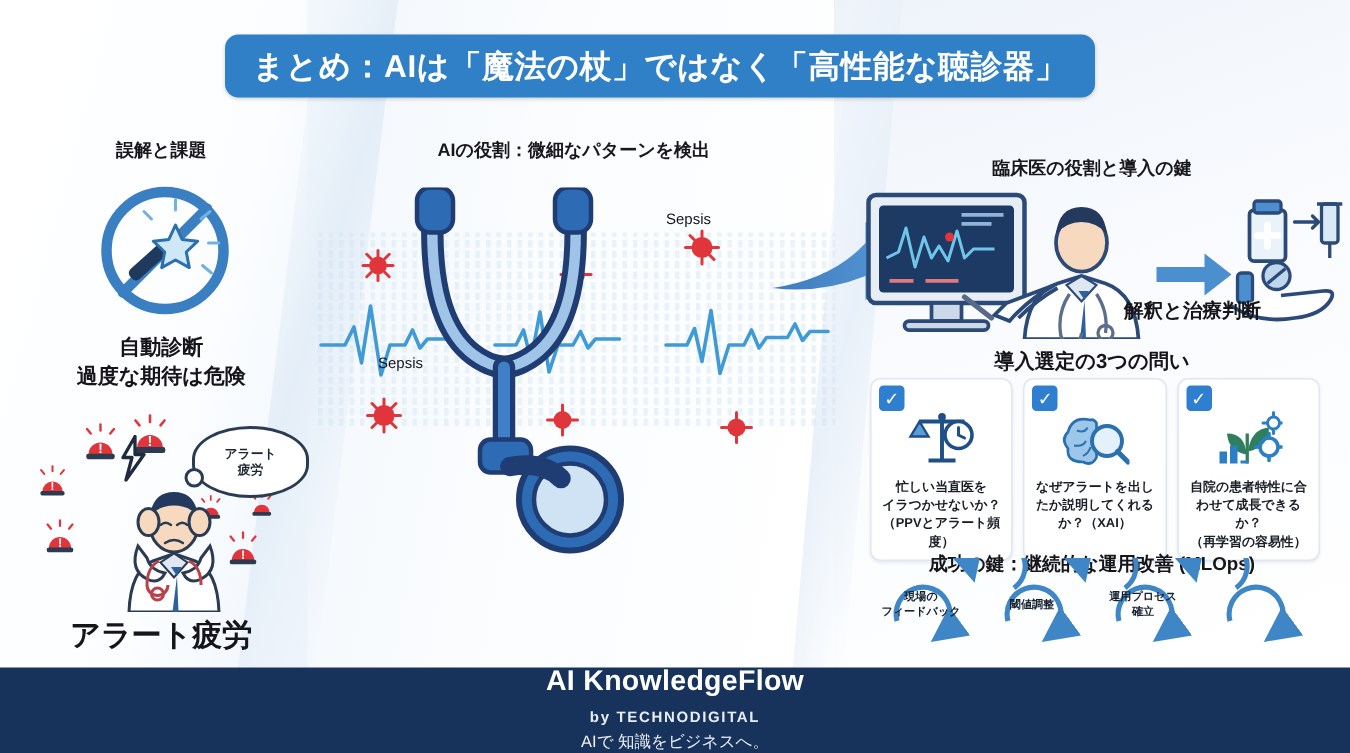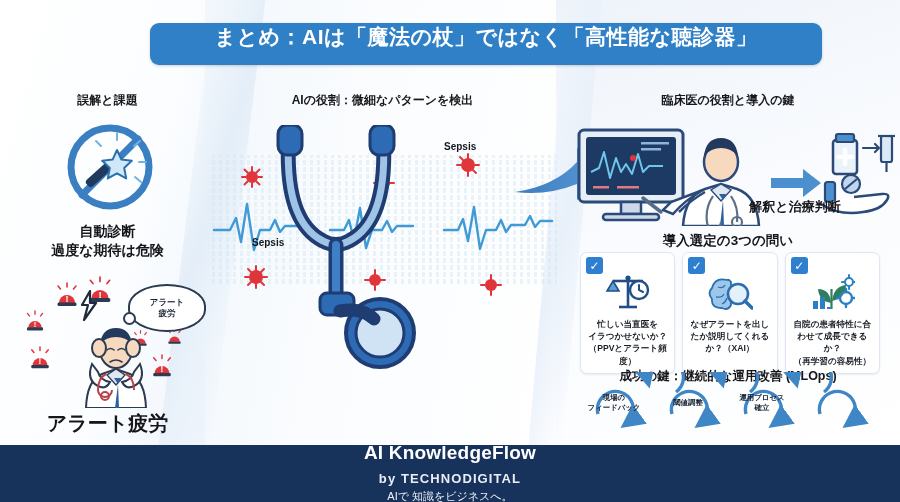--- a/index.html
+++ b/index.html
@@ -18,30 +18,30 @@
   .bg-right{position:absolute;left:556px;top:0;width:344px;height:445px;
     background:linear-gradient(160deg,#eef3fa 0%,#f9fbfe 45%,#ffffff 100%);}
   .divider-1{position:absolute;left:186px;top:0;width:52px;height:445px;
     background:linear-gradient(100deg,rgba(255,255,255,0) 0%,#e4eef8 45%,rgba(255,255,255,0) 100%);
     transform:skewX(-7deg);}
   .divider-2{position:absolute;left:548px;top:0;width:34px;height:445px;
     background:linear-gradient(100deg,rgba(255,255,255,0) 0%,#e8f0f9 50%,rgba(255,255,255,0) 100%);
     transform:skewX(-5deg);}
 
   
-  .title-bar{position:absolute;left:150px;top:23px;width:672px;height:42px;
-    background:#2f80c6;border-radius:9px;display:flex;justify-content:center;
+  .title-bar{position:absolute;left:150px;top:23px;width:580px;height:42px;
+    background:#2f80c6;border-radius:9px;display:flex;align-items:center;justify-content:center;
     box-shadow:0 1px 3px rgba(0,0,0,.18);}
   .title-bar span{color:#ffffff;font-size:21px;font-weight:bold;letter-spacing:.5px;white-space:nowrap;}
 
   
   .sec-head{position:absolute;font-size:12px;font-weight:bold;color:#18181c;text-align:center;white-space:nowrap;}
   #h-left{left:0;top:92px;width:215px;}
   #h-center{left:205px;top:92px;width:355px;}
-  #h-right{left:556px;top:92px;width:344px;}
+  #h-right{left:556px;top:104px;width:344px;}
 
   
   .wand-wrap{position:absolute;left:55px;top:122px;width:110px;height:90px;}
   .lbl-auto{position:absolute;left:0;top:222px;width:215px;text-align:center;
     font-size:14px;font-weight:bold;color:#16161a;line-height:1.38;}
 
   
   .fatigue{position:absolute;left:18px;top:278px;width:190px;height:130px;}
   .siren{position:absolute;}
   .siren svg{display:block;}
@@ -51,21 +51,21 @@
     display:flex;align-items:center;justify-content:center;text-align:center;}
   .bubble span{font-size:8.5px;font-weight:bold;color:#1d2633;line-height:1.25;}
   .bubble:after{content:"";position:absolute;left:-7px;bottom:5px;width:9px;height:9px;
     background:#fff;border:2px solid #2b3b52;border-radius:50%;}
   .doctor{position:absolute;left:52px;top:34px;}
   .lbl-fatigue{position:absolute;left:0;top:410px;width:215px;text-align:center;
     font-size:20px;font-weight:bold;color:#16161a;}
 
   
   .ecg-zone{position:absolute;left:212px;top:125px;width:345px;height:260px;}
-  .sepsis-tag{position:absolute;font-size:10px;font-weight:bold;color:#12161d;white-space:nowrap;}
+  .sepsis-tag{position:absolute;font-size:10px;font-weight:normal;color:#12161d;white-space:nowrap;}
   #sep1{left:40px;top:112px;}
   #sep2{left:232px;top:16px;}
 
   
   .big-arrow{position:absolute;left:515px;top:140px;width:110px;height:62px;}
 
   
   .scene{position:absolute;left:575px;top:126px;width:320px;height:100px;}
   .lbl-treat{position:absolute;left:700px;top:198px;width:190px;text-align:center;
     font-size:13px;font-weight:bold;color:#16161a;white-space:nowrap;}
@@ -88,21 +88,21 @@
     font-size:12.5px;font-weight:bold;color:#16161a;white-space:nowrap;margin-top:12px;}
   .mlops{position:absolute;left:586px;top:372px;width:300px;height:62px;}
   .node{position:absolute;width:56px;height:56px;border-radius:50%;
     display:flex;align-items:center;justify-content:center;}
   .node span{font-size:7.4px;font-weight:bold;color:#15202e;text-align:center;line-height:1.3;}
 
   
   .footer{position:absolute;left:0;top:445px;width:900px;height:57px;background:#17325b;
     display:flex;flex-direction:column;align-items:center;justify-content:center;}
   .f-brand{color:#ffffff;font-size:19px;font-weight:bold;letter-spacing:.2px;line-height:1.05;}
-  .f-by{color:#e9eef6;font-size:13px;font-weight:bold;letter-spacing:1.1px;margin-top:8px;}
+  .f-by{color:#e9eef6;font-size:10px;font-weight:bold;letter-spacing:1.1px;margin-top:8px;}
   .f-tag{color:#eef2f8;font-size:11px;margin-top:3px;}
 </style>
 </head>
 <body>
 
 <div class="canvas">
 
   <div class="bg-left"></div>
   <div class="bg-center"></div>
   <div class="bg-right"></div>

